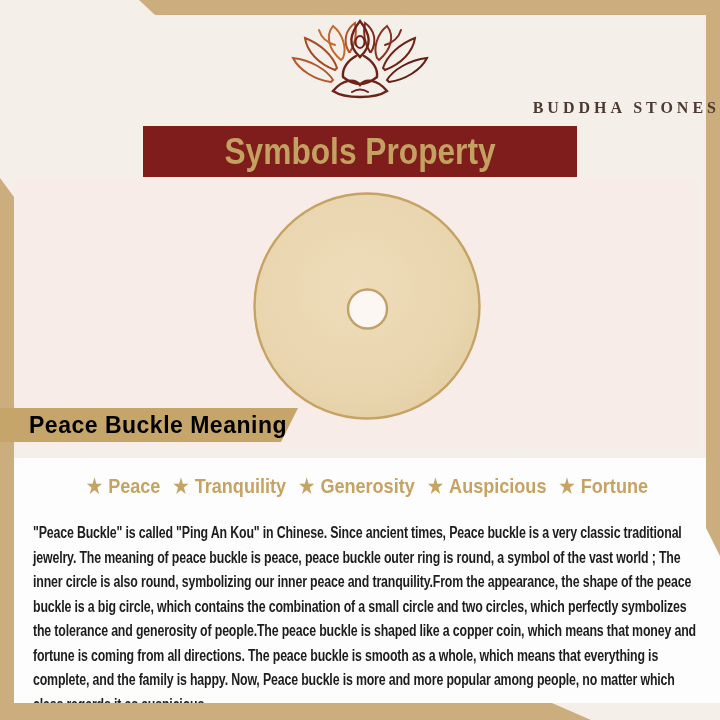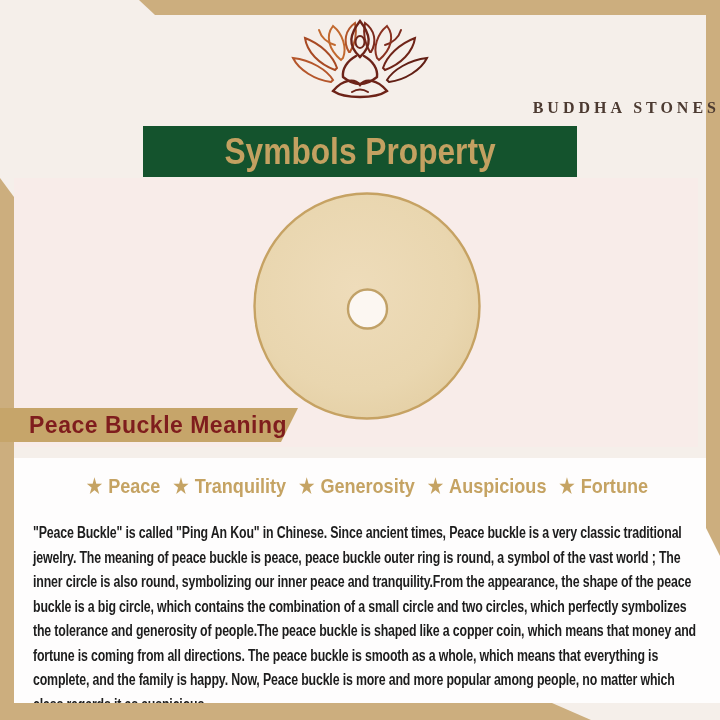--- a/index.html
+++ b/index.html
@@ -21,37 +21,37 @@
   
   .logo-svg{position:absolute;left:285px;top:17px;width:150px;height:84px;}
   .brand-name{
     position:absolute;left:0;top:99px;width:720px;text-align:right;
     font-family:"Liberation Serif",serif;font-size:16px;font-weight:600;
     letter-spacing:4px;color:#4c3a31;
   }
   
   .title-band{
     position:absolute;left:143px;top:126px;width:434px;height:51px;
-    background:#14532d;display:flex;align-items:center;justify-content:center;
+    background:#7f1d1d;display:flex;align-items:center;justify-content:center;
   }
   .title-text{
     font-size:36px;font-weight:700;color:#c3a161;letter-spacing:0;
     transform:scaleX(0.88);white-space:nowrap;
   }
   
   .display-panel{position:absolute;left:14px;top:178px;width:684px;height:269px;background:#f8ece9;}
   .disc-svg{position:absolute;left:247px;top:186px;width:240px;height:240px;}
   
   .banner{
     position:absolute;left:0;top:408px;width:298px;height:34px;background:#c6a56a;
     clip-path:polygon(0 0,298px 0,281px 34px,0 34px);
     display:flex;align-items:center;
   }
   .banner-text{
-    padding-left:29px;font-size:23px;font-weight:700;color:#7f1d1d;
+    padding-left:29px;font-size:23px;font-weight:700;color:#000000;
     letter-spacing:0.5px;white-space:nowrap;
   }
   
   .text-section{position:absolute;left:14px;top:458px;width:706px;height:245px;background:#fefdfd;}
   .stars-row{
     position:absolute;left:0;top:16px;width:706px;
     display:flex;justify-content:center;
   }
   .stars-inner{
     display:flex;gap:15px;transform:scaleX(0.86);

